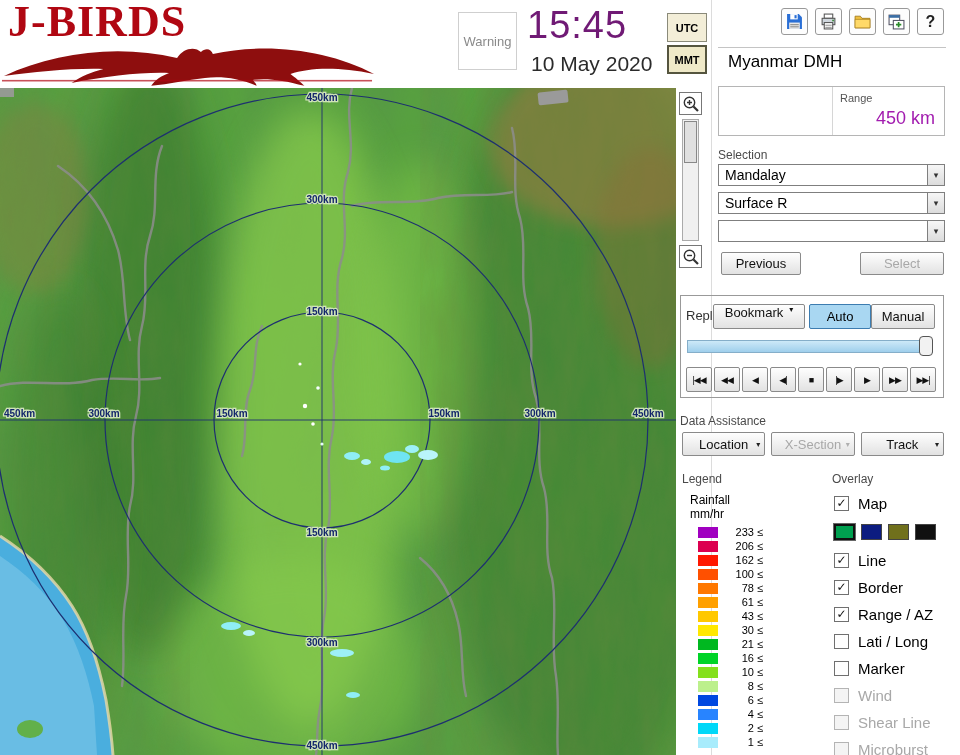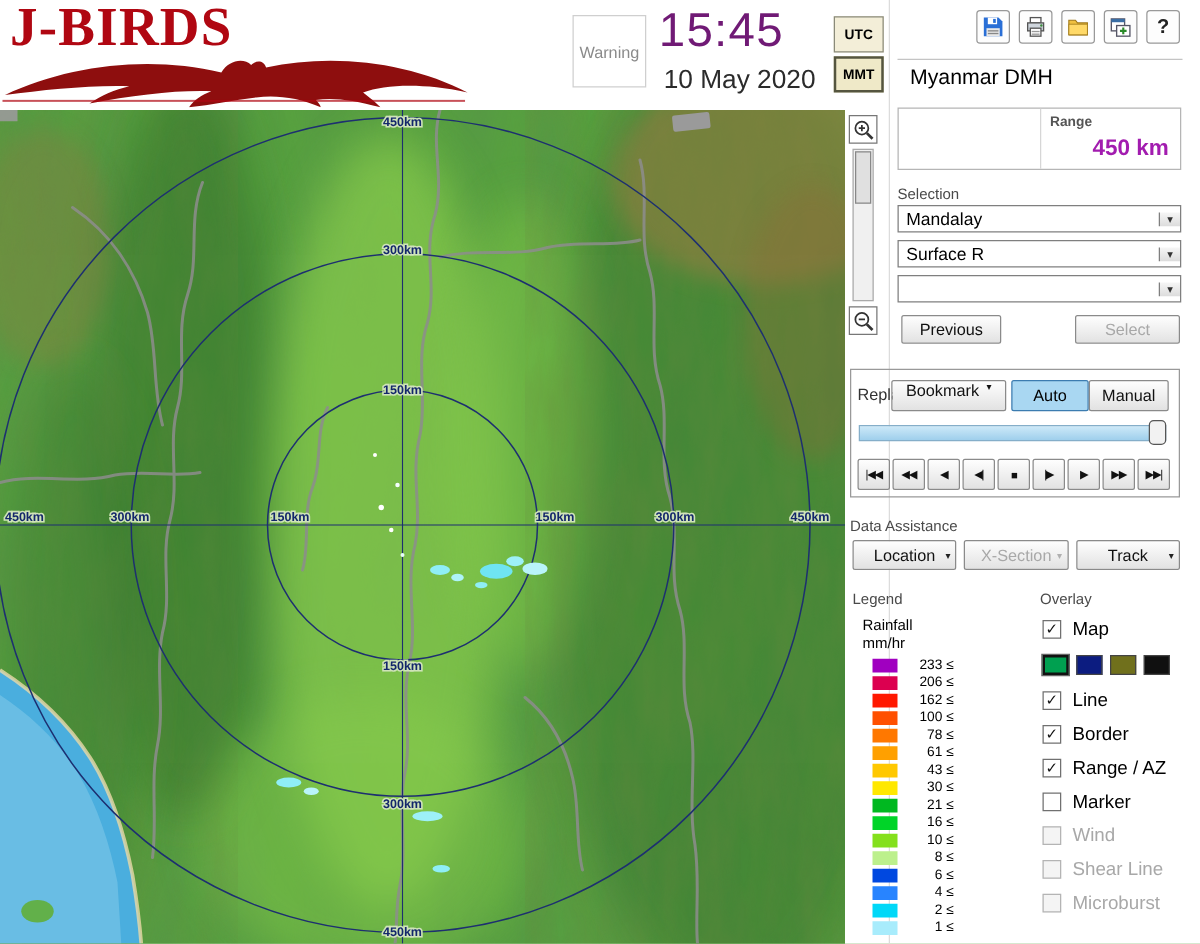--- a/index.html
+++ b/index.html
@@ -34,28 +34,28 @@
   .zoom-btn{position:absolute;width:23px;height:23px;background:#fff;border:1px solid #777;
             display:flex;align-items:center;justify-content:center;padding:0;}
   .zoom-in{left:679px;top:92px;}
   .zoom-out{left:679px;top:245px;}
   .zoom-track{position:absolute;left:682px;top:119px;width:17px;height:122px;background:#f0f0f0;border:1px solid #aaa;}
   .zoom-thumb{position:absolute;left:1px;top:1px;width:13px;height:42px;background:#e0e0e0;border:1px solid #888;}
 
   
   .rule-top{position:absolute;left:718px;top:47px;width:228px;height:1px;background:#c4c4c4;}
   .station{position:absolute;left:728px;top:52px;font-size:17px;color:#000;}
-  .range-box{position:absolute;left:718px;top:86px;width:227px;height:50px;border:1px solid #b5b5b5;background:#fff;font-weight:bold;}
+  .range-box{position:absolute;left:718px;top:86px;width:227px;height:50px;border:1px solid #b5b5b5;background:#fff;}
   .range-div{position:absolute;left:113px;top:0;width:1px;height:100%;background:#d6d6d6;}
   .range-label{position:absolute;left:121px;top:5px;font-size:11px;color:#555;}
   .range-value{position:absolute;right:9px;top:21px;font-size:18px;color:#a21caf;}
   .sec-label{position:absolute;font-size:12px;color:#4a4a4a;}
   #selection-label{left:718px;top:148px;}
   #select-rows{position:absolute;left:718px;top:164px;width:227px;}
-  .select-row{height:22px;margin-bottom:6px;border:1px solid #7f7f7f;background:#fff;display:flex;align-items:center;}
+  .select-row{height:22px;margin-bottom:6px;border:1px solid #7f7f7f;background:#fff;display:flex;}
   .sel-value{flex:1;font-size:14px;padding:2px 6px;color:#000;overflow:hidden;white-space:nowrap;}
   .sel-arrow{width:17px;background:linear-gradient(#f6f6f6,#dcdcdc);border-left:1px solid #7f7f7f;
              font-size:9px;color:#333;display:flex;align-items:center;justify-content:center;}
   .btn{background:linear-gradient(#fefefe,#e2e2e2);border:1px solid #8a8a8a;border-radius:2px;
        font-size:13px;color:#111;font-family:inherit;}
   .btn.disabled{color:#a8a8a8;}
   .prev-btn{position:absolute;left:721px;top:252px;width:80px;height:23px;}
   .select-btn{position:absolute;left:860px;top:252px;width:84px;height:23px;}
 
   .replay-box{position:absolute;left:680px;top:295px;width:264px;height:103px;border:1px solid #999;}
@@ -437,20 +437,24 @@
     <div class="orow">
       <span class="cb">✓</span>
       <span class="olabel">Border</span>
     </div>
     <div class="orow">
       <span class="cb">✓</span>
       <span class="olabel">Range / AZ</span>
     </div>
     <div class="orow">
       <span class="cb"></span>
+      <span class="olabel">Lati / Long</span>
+    </div>
+    <div class="orow">
+      <span class="cb"></span>
       <span class="olabel">Marker</span>
     </div>
     <div class="orow disabled">
       <span class="cb"></span>
       <span class="olabel">Wind</span>
     </div>
     <div class="orow disabled">
       <span class="cb"></span>
       <span class="olabel">Shear Line</span>
     </div>

